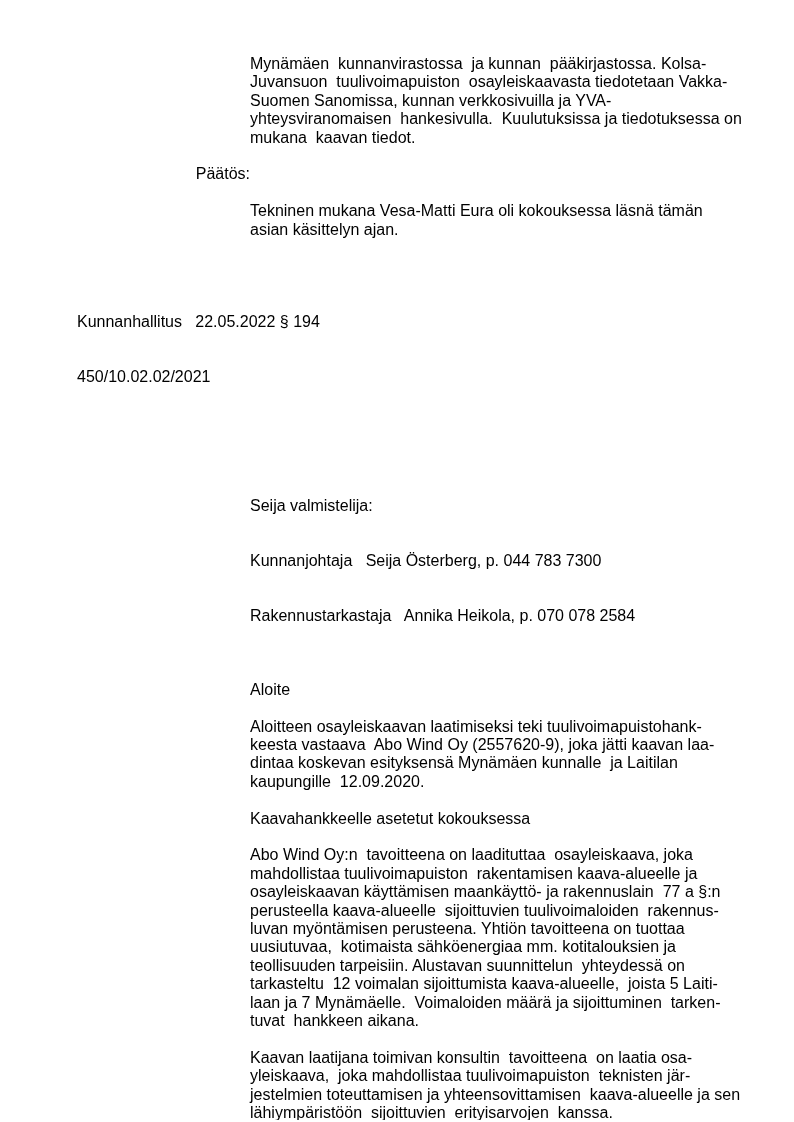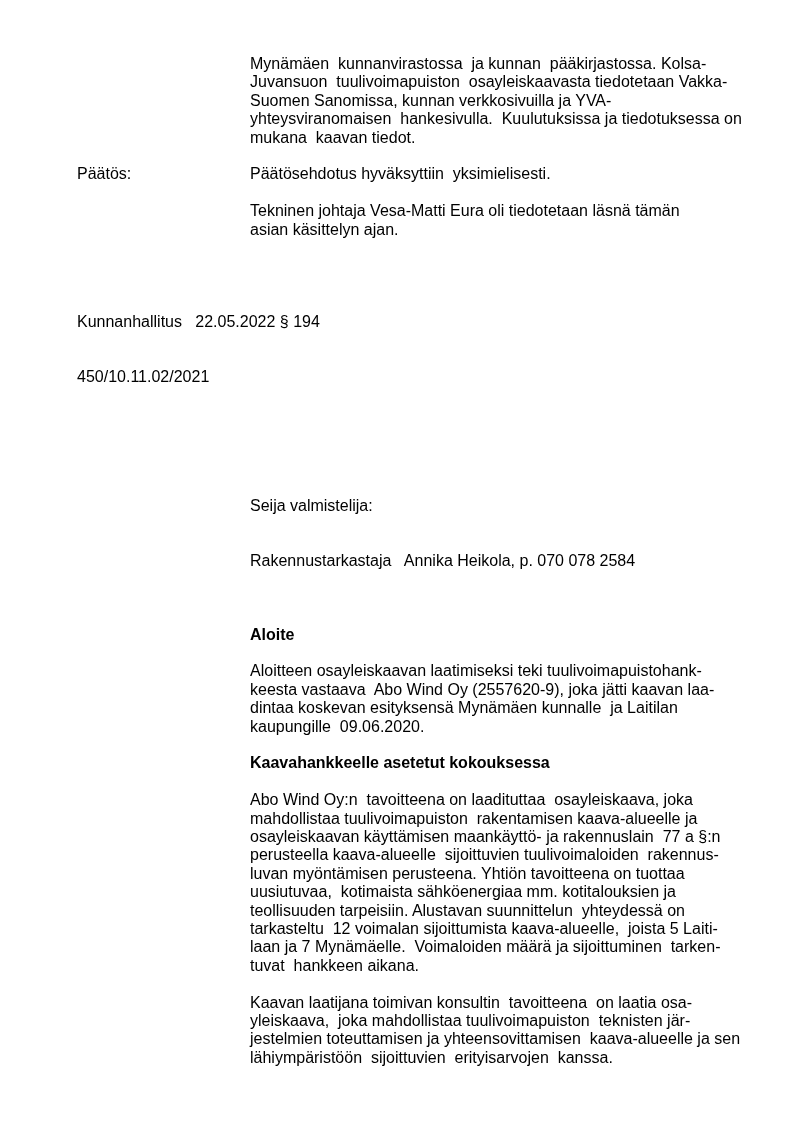--- a/index.html
+++ b/index.html
@@ -21,83 +21,84 @@
     overflow: hidden;
   }
   .row {
     display: flex;
     align-items: flex-start;
   }
   .label-col {
     flex: 0 0 173px;
     width: 173px;
     white-space: pre;
+    text-align: right;
   }
   .content-col {
     flex: 1 1 auto;
     white-space: pre;
   }
   .fullrow {
     white-space: pre;
   }
   .gap-1 { margin-bottom: 18.4px; }
   .gap-2 { margin-bottom: 36.8px; }
   .heading {
-    font-weight: bold;
+    font-weight: normal;
   }
 </style>
 </head>
 <body>
 
 <div class="page">
 
   <div class="row gap-1">
     <div class="label-col"></div>
     <div class="content-col">Mynämäen  kunnanvirastossa  ja kunnan  pääkirjastossa. Kolsa-
 Juvansuon  tuulivoimapuiston  osayleiskaavasta tiedotetaan Vakka-
 Suomen Sanomissa, kunnan verkkosivuilla ja YVA-
 yhteysviranomaisen  hankesivulla.  Kuulutuksissa ja tiedotuksessa on
 mukana  kaavan tiedot.</div>
   </div>
 
   <div class="row gap-1">
     <div class="label-col">Päätös:</div>
-    <div class="content-col">Päätösehdotus hyväksyttiin  yksimielisesti.</div>
   </div>
 
   <div class="row gap-2">
     <div class="label-col"></div>
-    <div class="content-col">Tekninen johtaja Vesa-Matti Eura oli tiedotetaan läsnä tämän
+    <div class="content-col">Tekninen mukana Vesa-Matti Eura oli kokouksessa läsnä tämän
 asian käsittelyn ajan.</div>
   </div>
 
   <div class="fullrow gap-2">
     <div>Kunnanhallitus   22.05.2022 § 194</div>
-    <div>450/10.11.02/2021</div>
+    <div>450/10.02.02/2021</div>
   </div>
 
   <div class="row gap-1">
     <div class="label-col"></div>
     <div class="content-col">
       <div>Seija valmistelija:</div>
+      <div>Kunnanjohtaja   Seija Österberg, p. 044 783 7300</div>
       <div>Rakennustarkastaja   Annika Heikola, p. 070 078 2584</div>
     </div>
   </div>
 
   <div class="row gap-1">
     <div class="label-col"></div>
     <div class="content-col heading">Aloite</div>
   </div>
 
   <div class="row gap-1">
     <div class="label-col"></div>
     <div class="content-col">Aloitteen osayleiskaavan laatimiseksi teki tuulivoimapuistohank-
 keesta vastaava  Abo Wind Oy (2557620-9), joka jätti kaavan laa-
 dintaa koskevan esityksensä Mynämäen kunnalle  ja Laitilan
-kaupungille  09.06.2020.</div>
+kaupungille  12.09.2020.</div>
   </div>
 
   <div class="row gap-1">
     <div class="label-col"></div>
     <div class="content-col heading">Kaavahankkeelle asetetut kokouksessa</div>
   </div>
 
   <div class="row gap-1">
     <div class="label-col"></div>
     <div class="content-col">Abo Wind Oy:n  tavoitteena on laadituttaa  osayleiskaava, joka

